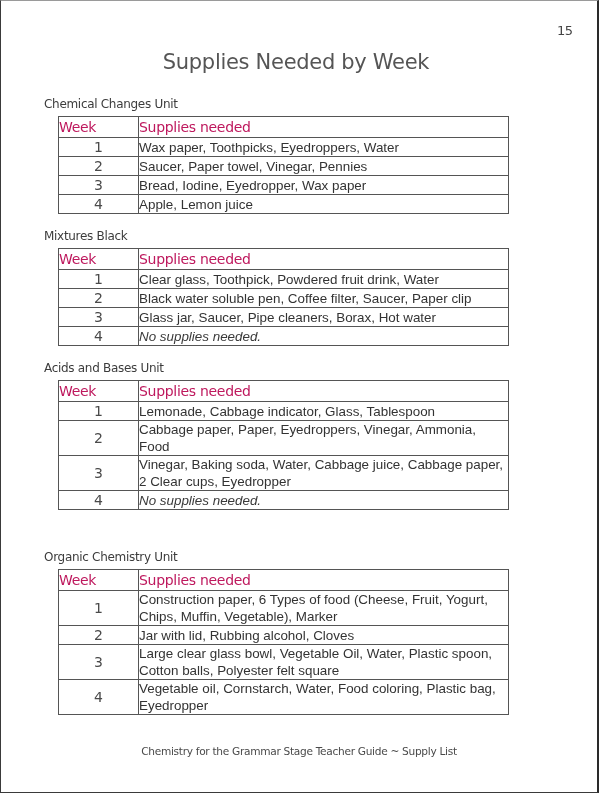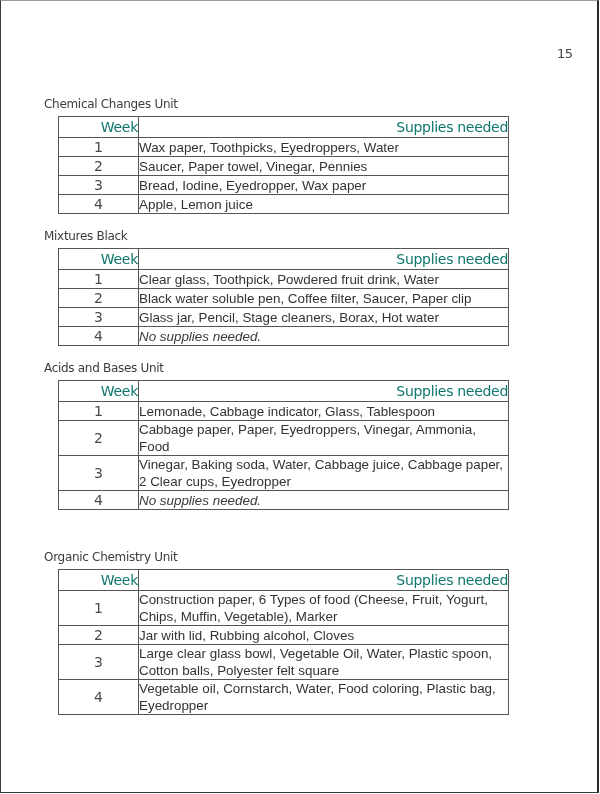--- a/index.html
+++ b/index.html
@@ -26,21 +26,20 @@
     background: #ffffff;
   }
   .page-number {
     position: absolute;
     left: 556px;
     top: 22px;
     font-family: "DejaVu Sans", sans-serif;
     font-size: 13px;
     color: #444;
     letter-spacing: -0.5px;
-    margin-top: 23px;
   }
   .page-title {
     position: absolute;
     left: 0;
     width: 590px;
     top: 49px;
     text-align: center;
     font-family: "DejaVu Sans", sans-serif;
     font-size: 21px;
     color: #555;
@@ -73,22 +72,22 @@
     padding: 0;
     vertical-align: middle;
   }
   table.supplies col.week-col { width: 80px; }
   table.supplies col.supplies-col { width: 370px; }
   th.head-cell {
     height: 20px;
     font-family: "DejaVu Sans", sans-serif;
     font-weight: normal;
     font-size: 14px;
-    color: #0f766e;
-    text-align: right;
+    color: #be185d;
+    text-align: left;
     letter-spacing: -0.3px;
   }
   td.week-cell {
     font-family: "DejaVu Sans", sans-serif;
     font-size: 14px;
     color: #4a4a4a;
     text-align: center;
     line-height: 17px;
   }
   td.supply-cell {
@@ -117,20 +116,21 @@
     color: #4a4a4a;
     letter-spacing: -0.3px;
   }
 </style>
 </head>
 <body>
 
 <div class="page">
 
   <div class="page-number">15</div>
+  <div class="page-title">Supplies Needed by Week</div>
 
   <div class="section" style="top:96px;">
     <div class="section-title">Chemical Changes Unit</div>
     <table class="supplies" style="top:19px;">
       <colgroup>
           <col class="week-col">
           <col class="supplies-col">
         </colgroup>
       <tbody>
           <tr>
@@ -172,21 +172,21 @@
       <tr class="r1">
         <td class="week-cell">1</td>
         <td class="supply-cell">Clear glass, Toothpick, Powdered fruit drink, Water</td>
       </tr>
       <tr class="r1">
         <td class="week-cell">2</td>
         <td class="supply-cell">Black water soluble pen, Coffee filter, Saucer, Paper clip</td>
       </tr>
       <tr class="r1">
         <td class="week-cell">3</td>
-        <td class="supply-cell">Glass jar, Pencil, Stage cleaners, Borax, Hot water</td>
+        <td class="supply-cell">Glass jar, Saucer, Pipe cleaners, Borax, Hot water</td>
       </tr>
       <tr class="r1">
         <td class="week-cell">4</td>
         <td class="supply-cell none">No supplies needed.</td>
       </tr>
     </tbody>
       </table>
   </div>
 
   <div class="section" style="top:360px;">
@@ -246,13 +246,14 @@
         <td class="supply-cell">Large clear glass bowl, Vegetable Oil, Water, Plastic spoon, Cotton balls, Polyester felt square</td>
       </tr>
       <tr class="r2">
         <td class="week-cell">4</td>
         <td class="supply-cell">Vegetable oil, Cornstarch, Water, Food coloring, Plastic bag, Eyedropper</td>
       </tr>
     </tbody>
       </table>
   </div>
 
+  <div class="footer">Chemistry for the Grammar Stage Teacher Guide ~ Supply List</div>
 </div>
 
 </body></html>

